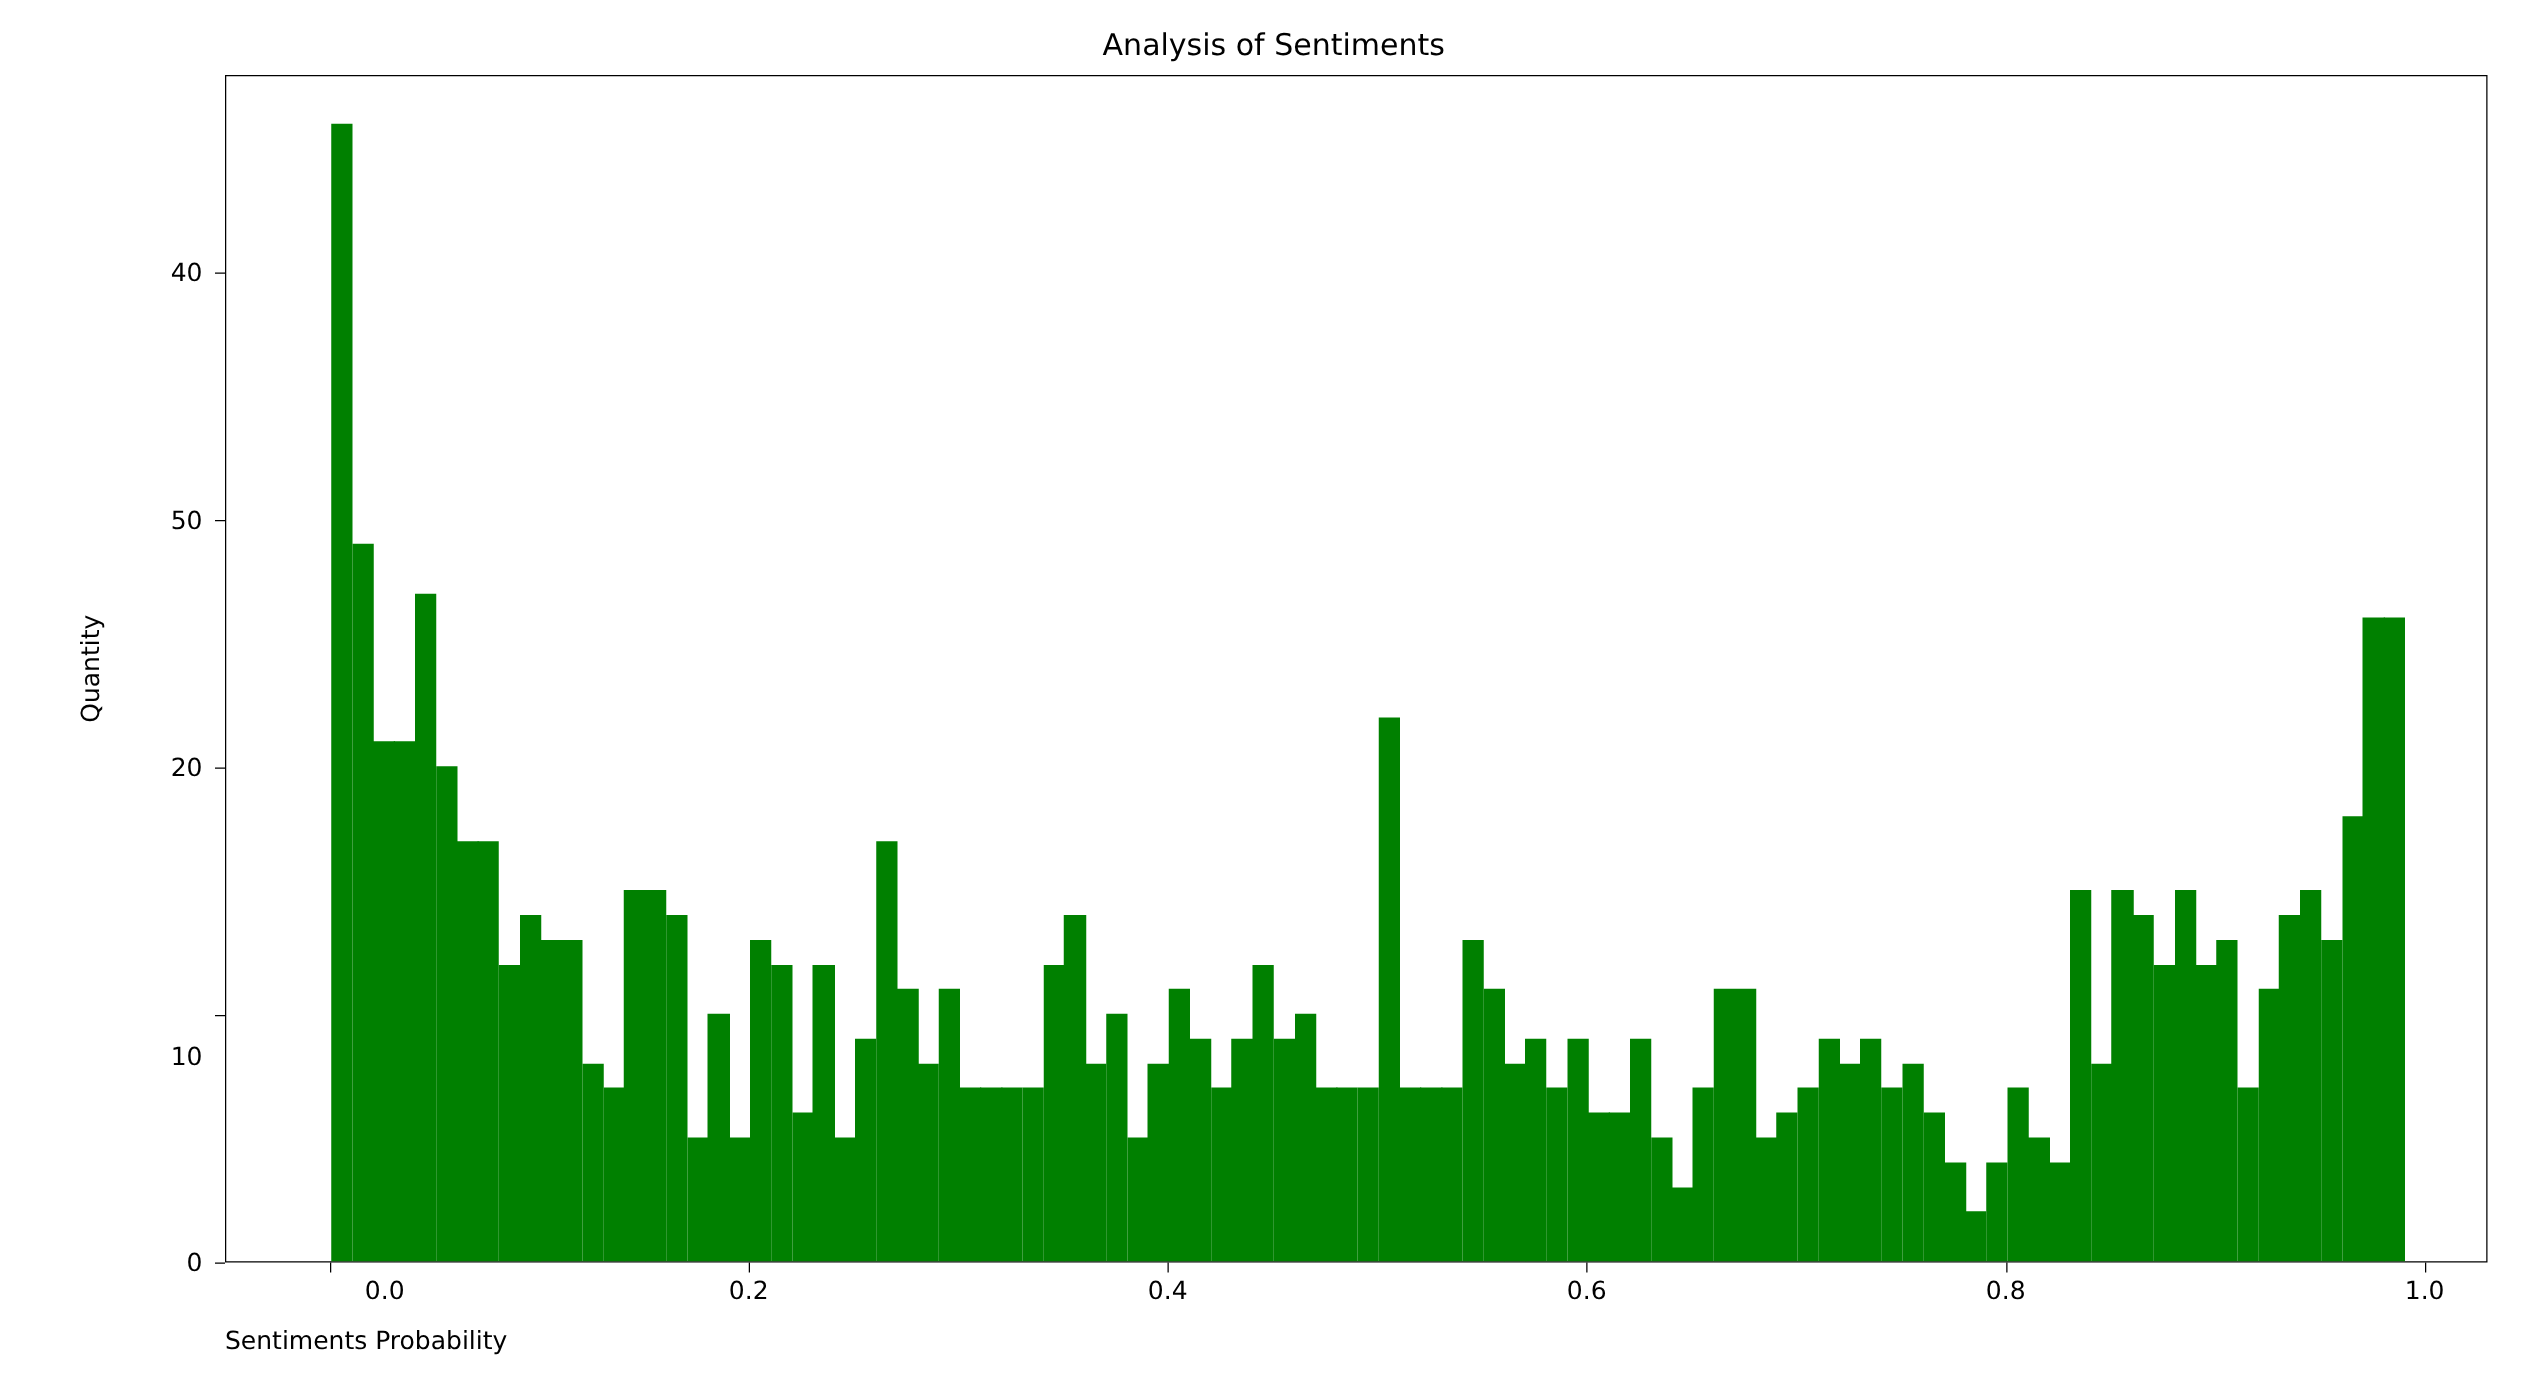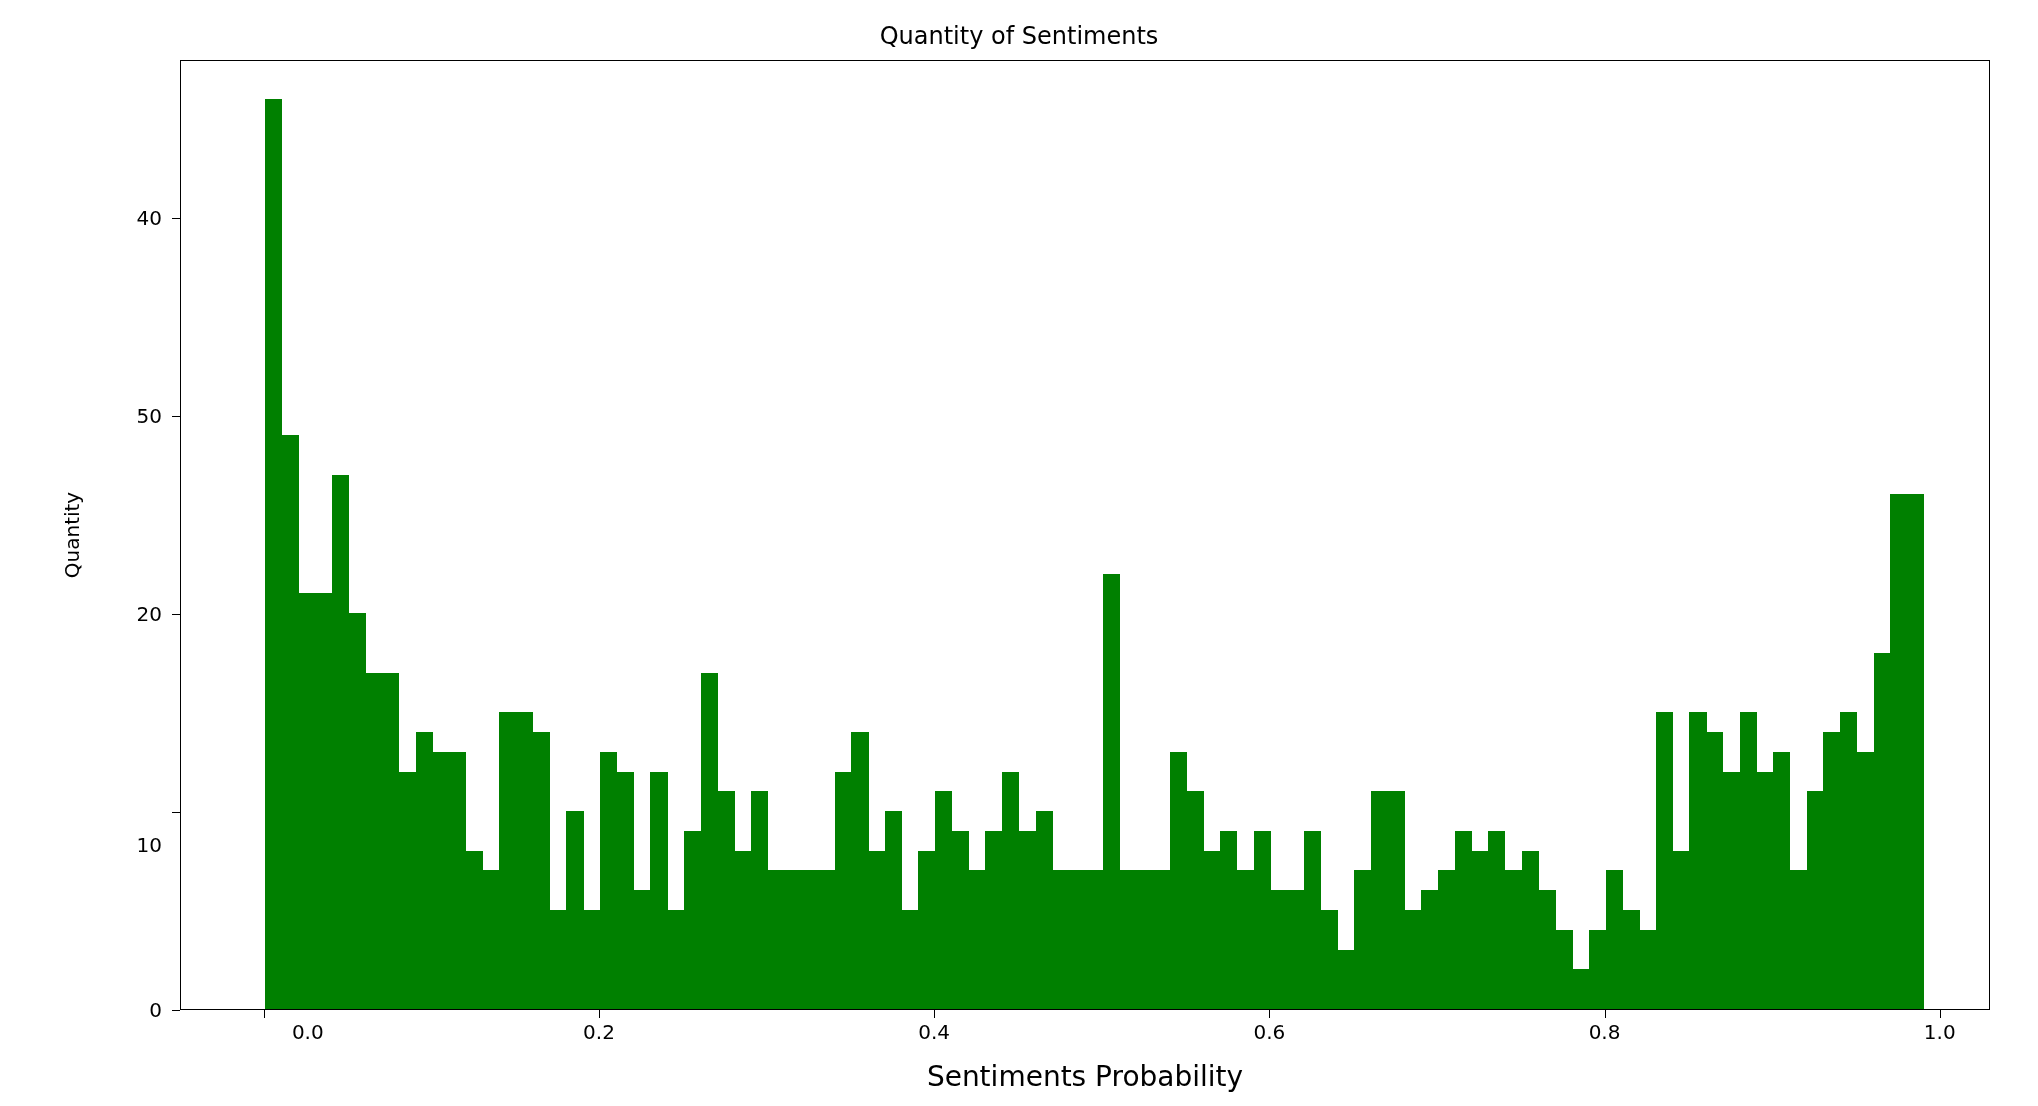--- a/index.html
+++ b/index.html
@@ -42,23 +42,22 @@
   }
   .bar {
     position: absolute;
     bottom: 0;
     background: #008000;
   }
   .xlabel {
     position: absolute;
     left: 180px;
     width: 1810px;
-    text-align: center;
     top: 1060px;
-    font-size: 28px;
+    font-size: 20px;
   }
   .ylabel {
     position: absolute;
     left: 60px;
     top: 60px;
     height: 950px;
     width: 24px;
     font-size: 20px;
   }
   .ylabel span {
@@ -96,21 +95,21 @@
     width: 8px;
     height: 1px;
     background: #000;
     transform: translateX(-8px);
   }
 </style>
 </head>
 <body>
 
 <div class="figure">
-  <div class="title">Quantity of Sentiments</div>
+  <div class="title">Analysis of Sentiments</div>
 
   <div class="axes">
     <div class="plot-area" id="plot-area">
         <div class="bar" style="left: 83.7963px; width: 17.2593px; height: 910.417px; background: rgb(0, 128, 0);"></div>
         <div class="bar" style="left: 100.556px; width: 17.2593px; height: 573.958px; background: rgb(0, 128, 0);"></div>
         <div class="bar" style="left: 117.315px; width: 17.2593px; height: 415.625px; background: rgb(0, 128, 0);"></div>
         <div class="bar" style="left: 134.074px; width: 17.2593px; height: 415.625px; background: rgb(0, 128, 0);"></div>
         <div class="bar" style="left: 150.833px; width: 17.2593px; height: 534.375px; background: rgb(0, 128, 0);"></div>
         <div class="bar" style="left: 167.593px; width: 17.2593px; height: 395.833px; background: rgb(0, 128, 0);"></div>
         <div class="bar" style="left: 184.352px; width: 17.2593px; height: 336.458px; background: rgb(0, 128, 0);"></div>

